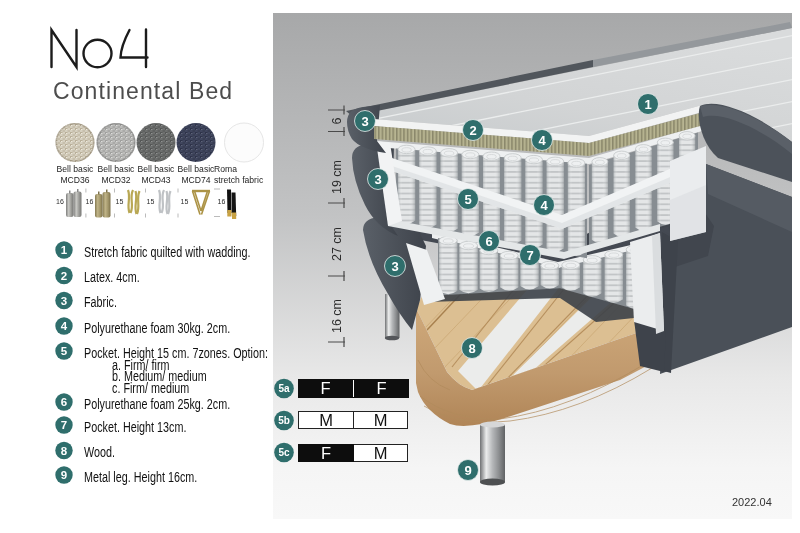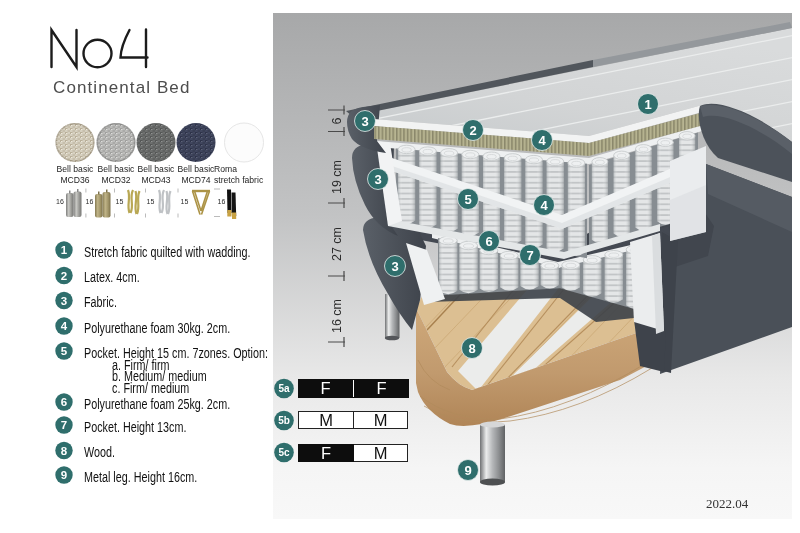--- a/index.html
+++ b/index.html
@@ -11,21 +11,21 @@
 <body>
 
 <svg class="abs" style="left:0;top:0" width="270" height="110" viewBox="0 0 270 110">
   <g fill="none" stroke="#1c1c1c" stroke-width="2.4" stroke-linecap="round">
     <path d="M51.5 67 L51.5 30 L76.5 67 L76.5 30"></path>
     <ellipse cx="97.5" cy="53.5" rx="14" ry="13.8"></ellipse>
     <path d="M129.5 30 Q121 46 120.5 57.5 L147.5 57.5 M146 29.5 L146 67"></path>
   </g>
 </svg>
 
-<div class="abs" style="left:53px;top:78px;font-size:17px;color:#4d4d4d;letter-spacing:1.1px;">Continental Bed</div>
+<div class="abs" style="left:53px;top:78px;font-size:23px;color:#4d4d4d;letter-spacing:1.1px;">Continental Bed</div>
 
 <svg class="abs" style="left:0;top:110px" width="270" height="80" viewBox="0 110 270 80">
   <defs>
     <pattern id="w1" width="5" height="4" patternUnits="userSpaceOnUse">
       <rect width="5" height="4" fill="#d6d0c0"></rect>
         <rect width="2.5" height="2" fill="#b9af99"></rect>
         <rect x="2.5" y="2" width="2.5" height="2" fill="#c7bfac"></rect>
         <rect x="1" y="1" width="1.5" height="1" fill="#eee9dc"></rect>
     </pattern>
     <pattern id="w2" width="5" height="4" patternUnits="userSpaceOnUse">
@@ -495,13 +495,13 @@
 
 <div class="abs" style="left:298px;top:443.5px;width:108px;height:16px;background:#fff;border:1.5px solid #222;">
   <div class="abs" style="left:-1px;top:-1px;width:56px;height:18px;background:#0d0d0d;color:#fff;font-size:16.5px;text-align:center;line-height:18px;">F</div>
   <div class="abs" style="left:55px;top:0;width:53px;height:16px;color:#111;font-size:16.5px;text-align:center;line-height:16px;">M</div>
 </div>
 <svg class="abs" style="left:273px;top:442px" width="22" height="21" viewBox="0 0 22 21">
     <circle cx="11" cy="10.5" r="9.8" fill="#2f6e6c"></circle>
     <text x="11" y="14" fill="#fff" font-size="10" font-weight="bold" text-anchor="middle" font-family="Liberation Sans">5c</text>
   </svg>
 
-<div class="abs" style="left:706px;top:496px;font-size:13px;color:#333;font-family:Liberation Serif, serif;">2022.04</div>
+<div class="abs" style="left:732px;top:496px;font-size:11px;color:#333;">2022.04</div>
 
 </body></html>

